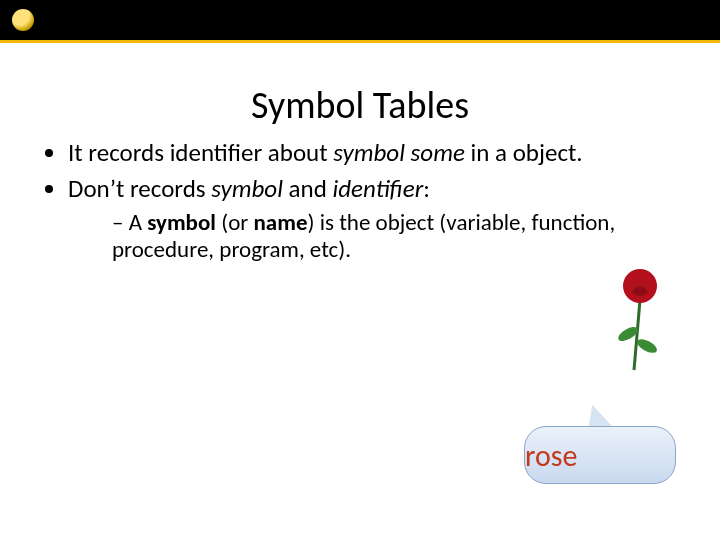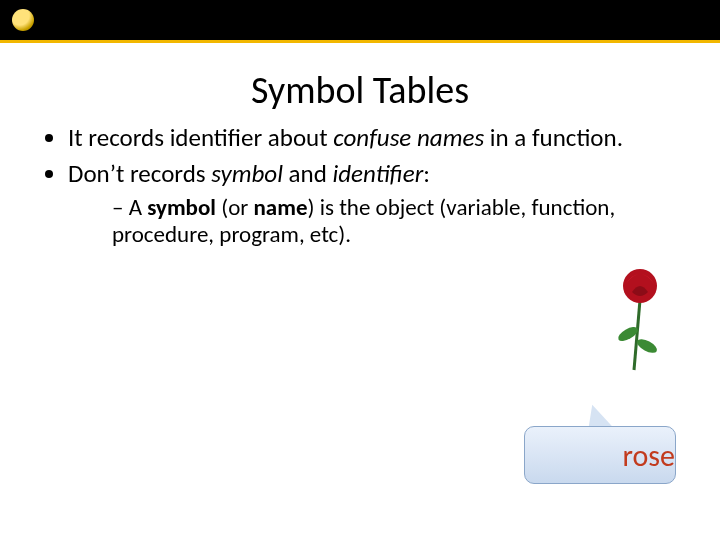--- a/index.html
+++ b/index.html
@@ -43,21 +43,21 @@
     font-weight: 400;
   }
   .gold-rule {
     height: 3px;
     background: #f2b700;
     width: 100%;
   }
   .title {
     text-align: center;
     font-size: 38px;
-    margin: 24px 0 10px 0;
+    margin: 39px 0 10px 0;
     font-weight: 400;
   }
   .content {
     padding: 0 30px 0 46px;
     font-size: 25px;
     line-height: 1.18;
   }
   ul.level1 {
     list-style: disc;
     padding-left: 22px;
@@ -89,24 +89,24 @@
     height: 110px;
   }
   .callout {
     position: absolute;
     right: 44px;
     bottom: 56px;
     width: 150px;
     height: 56px;
     background: linear-gradient(#eaf1fb, #c9d9ee);
     border: 1px solid #8aa6c9;
-    border-radius: 10px;
+    border-radius: 22px;
     display: flex;
     align-items: center;
-    justify-content: flex-end;
+    justify-content: flex-start;
     font-size: 30px;
     color: #c23b1e;
   }
   .callout-tail {
     position: absolute;
     right: 108px;
     bottom: 110px;
     width: 0;
     height: 0;
     border-left: 8px solid transparent;
@@ -123,21 +123,21 @@
   <div class="header-bar">
     <div class="logo"></div>
   </div>
   <div class="gold-rule"></div>
 
   <h1 class="title">Symbol Tables</h1>
 
   <div class="content">
     <ul class="level1">
       <li>
-        <span>It records identifier about </span><span class="i">confuse names</span><span> in a function.</span>
+        <span>It records identifier about </span><span class="i">symbol some</span><span> in a object.</span>
       </li>
       <li>
         <span>Don’t records </span><span class="i">symbol</span><span> and </span><span class="i">identifier</span><span>:</span>
         <ul class="level2">
           <li>
             <span>A </span><span class="b">symbol</span><span> (or </span><span class="b">name</span><span>) is the object (variable, function, procedure, program, etc).</span>
           </li>
         </ul>
       </li>
     </ul>

